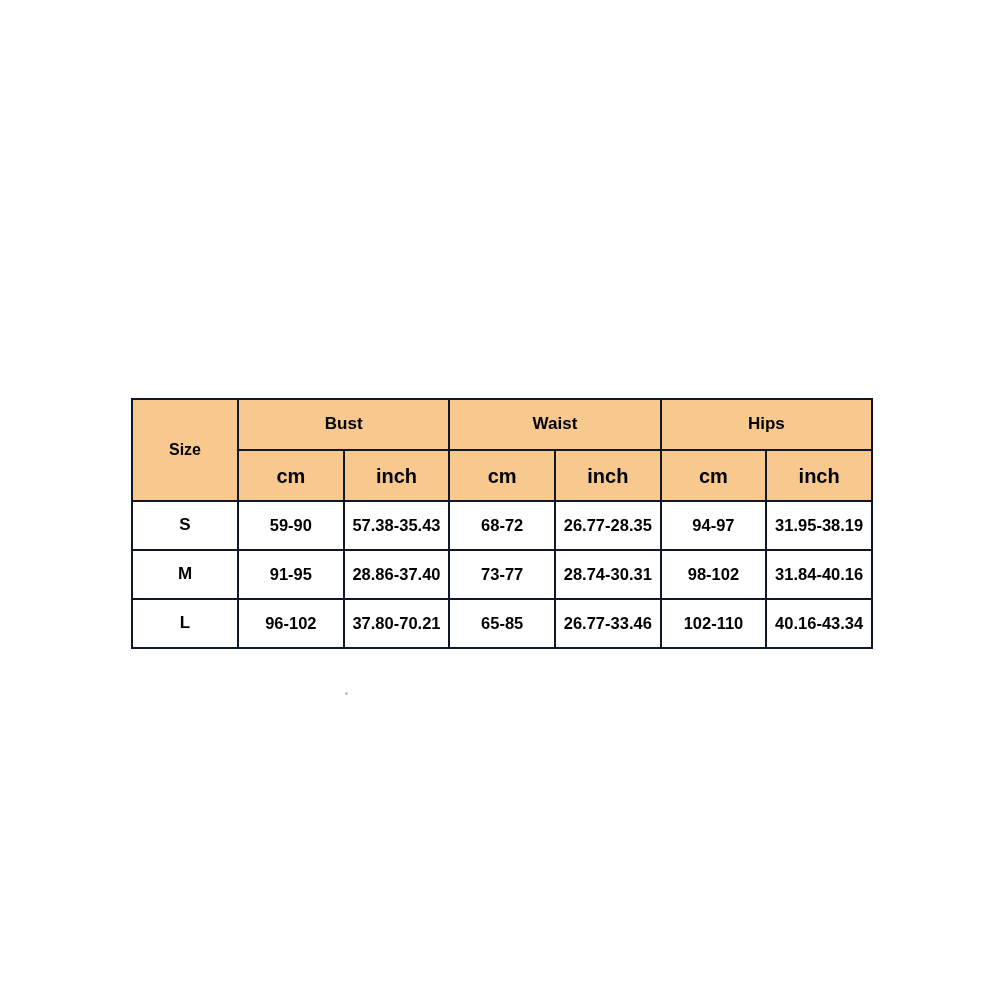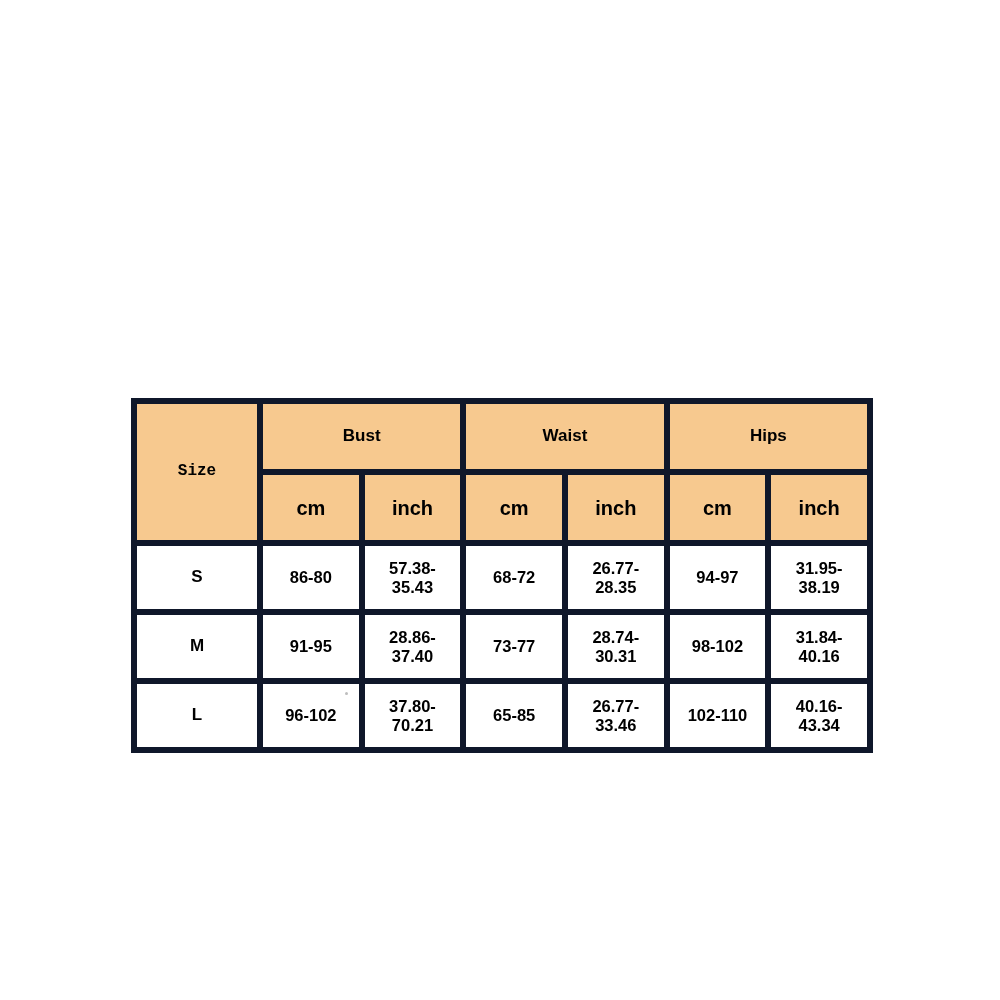--- a/index.html
+++ b/index.html
@@ -32,38 +32,37 @@
 
   table.size-chart {
     border-collapse: collapse;
     table-layout: fixed;
     width: 742px;
     background: #ffffff;
   }
 
   table.size-chart th,
   table.size-chart td {
-    border: 6px solid #0f172a;
+    border: 2px solid #0f172a;
     text-align: center;
     vertical-align: middle;
     color: #000000;
     font-size: 16px;
-    padding: 12px;
+    padding: 4px;
     line-height: 1.1;
   }
 
   table.size-chart thead th {
     background: #f7c98f;
     font-weight: bold;
     height: 41px;
   }
 
   table.size-chart th.size-head {
     width: 96px;
-    font-family: Liberation Mono, monospace;
   }
 
   table.size-chart th.grp-head {
     font-size: 17px;
   }
 
   table.size-chart th.unit-head {
     font-weight: bold;
     font-size: 20px;
   }
@@ -115,21 +114,21 @@
           <th class="unit-head col-in-bust">inch</th>
           <th class="unit-head col-cm-waist">cm</th>
           <th class="unit-head col-in-waist">inch</th>
           <th class="unit-head col-cm-hips">cm</th>
           <th class="unit-head col-in-hips">inch</th>
         </tr>
       </thead>
       <tbody>
         <tr>
           <td class="size-cell">S</td>
-          <td>86-80</td>
+          <td>59-90</td>
           <td>57.38-35.43</td>
           <td>68-72</td>
           <td>26.77-28.35</td>
           <td>94-97</td>
           <td>31.95-38.19</td>
         </tr>
         <tr>
           <td class="size-cell">M</td>
           <td>91-95</td>
           <td>28.86-37.40</td>

